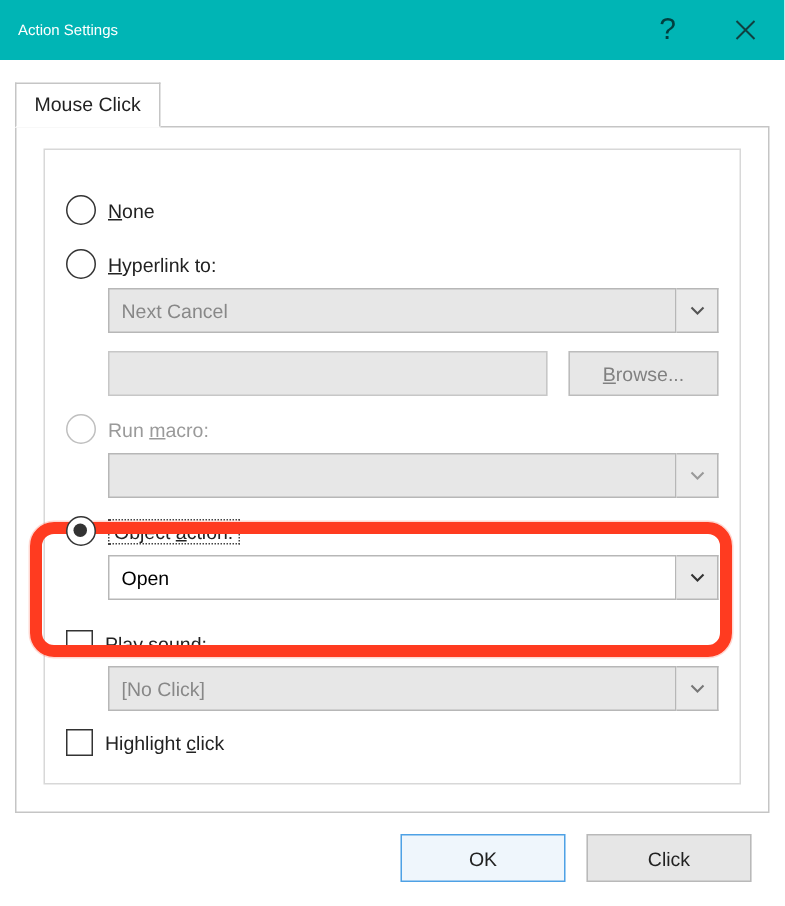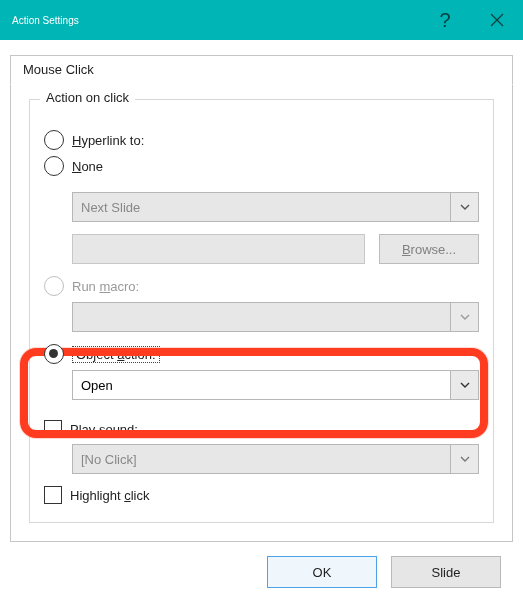--- a/index.html
+++ b/index.html
@@ -35,21 +35,20 @@
     color: #004040;
     font-size: 20px;
   }
   .client {
     padding: 14px 10px 10px 10px;
   }
   .tabs {
     display: flex;
     position: relative;
     z-index: 2;
-    flex-direction: column;
   }
   .tab {
     border: 1px solid #c5c5c5;
     border-bottom: none;
     padding: 6px 12px 7px 12px;
     font-size: 13px;
     background: #f9f9f9;
     margin-right: 0;
     position: relative;
     top: 1px;
@@ -204,36 +203,35 @@
   </div>
 </div>
 
 <div class="client">
   <div class="tabs">
     <div class="tab active"><span>Mouse Click</span></div>
   </div>
 
   <div class="tabbody">
     <div class="fieldset">
-      <div class="legend">Action on click</div>
 
       <div class="hilite" style="left:-10px; top:248px; width:468px; height:90px;"></div>
+
+      <div class="row" style="margin-bottom:16px;">
+        <div class="radio"></div>
+        <div class="label"><span class="ul">N</span>one</div>
+      </div>
 
       <div class="row">
         <div class="radio"></div>
         <div class="label"><span class="ul">H</span>yperlink to:</div>
       </div>
-
-      <div class="row" style="margin-bottom:16px;">
-        <div class="radio"></div>
-        <div class="label"><span class="ul">N</span>one</div>
-      </div>
       <div class="select wide">
         <div class="box">
-            <span>Next Slide</span>
+            <span>Next Cancel</span>
           </div>
         <div class="arrow">
           <svg class="chev" viewBox="0 0 12 12">
               <path d="M2 4 L6 8 L10 4" stroke="#555" stroke-width="1.4" fill="none"></path>
             </svg>
         </div>
       </div>
 
       <div class="row" style="margin-left:28px; margin-bottom:12px;">
         <div class="input"></div>
@@ -291,16 +289,16 @@
       </div>
 
     </div>
   </div>
 
   <div class="footer">
     <div class="fbtn primary">
         <span>OK</span>
       </div>
     <div class="fbtn">
-        <span>Slide</span>
+        <span>Click</span>
       </div>
   </div>
 </div>
 
 </body></html>

